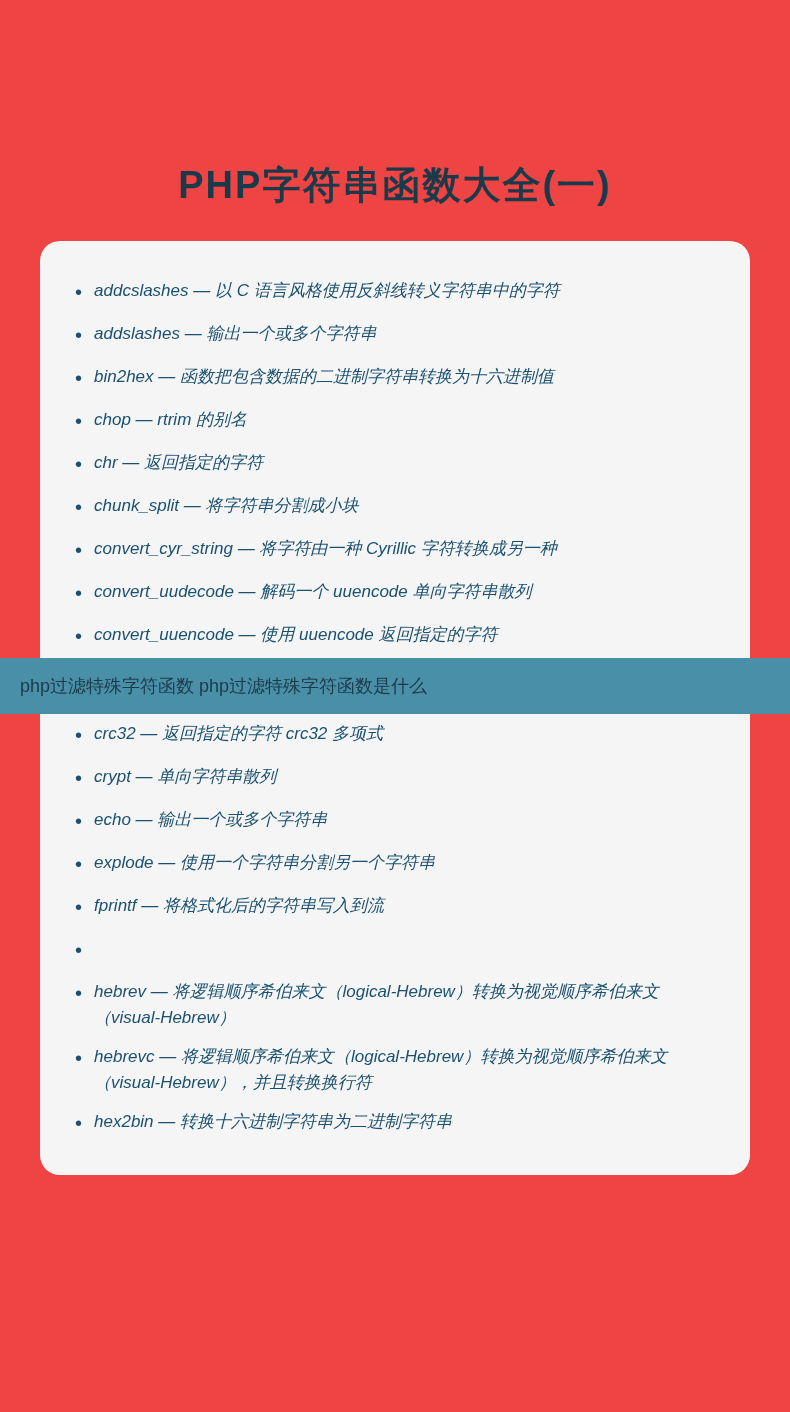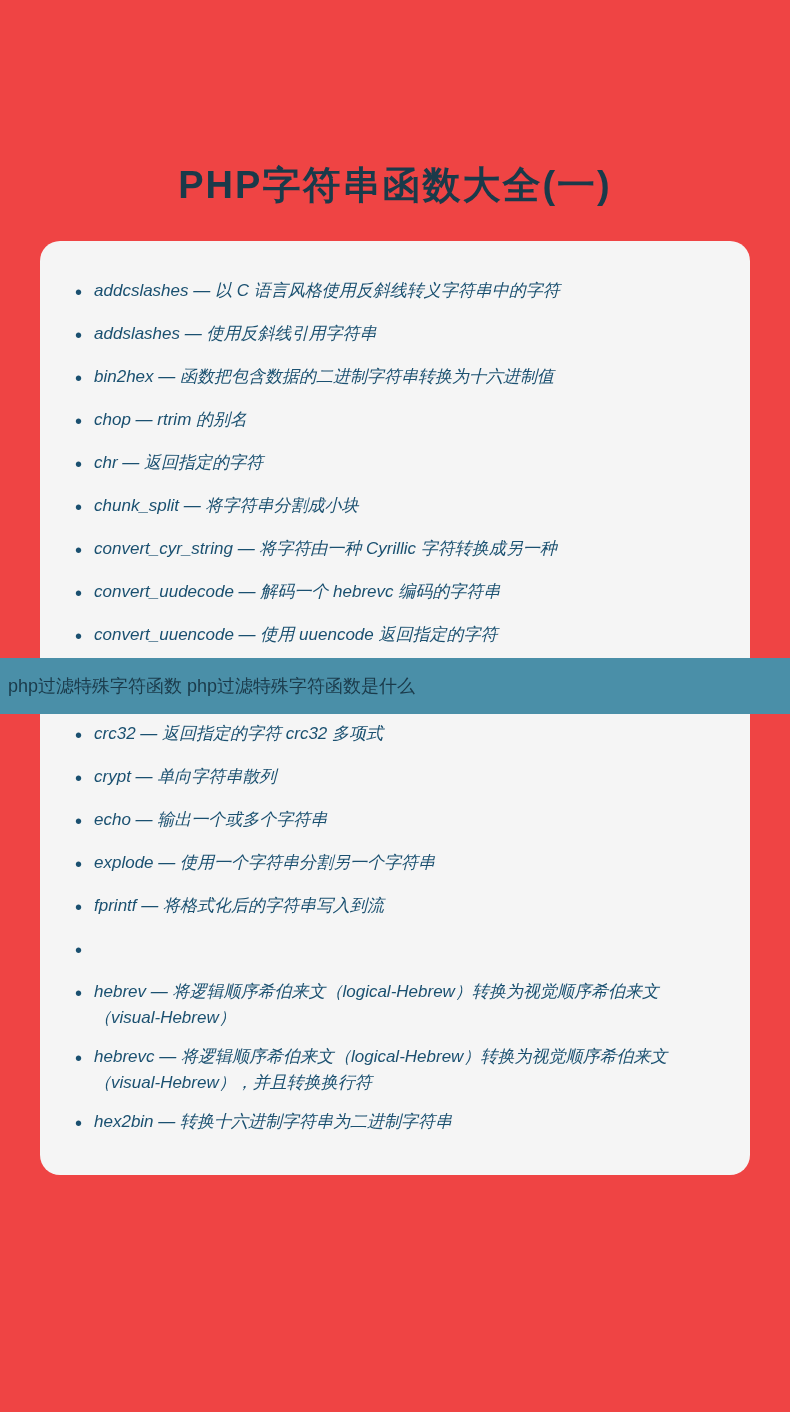--- a/index.html
+++ b/index.html
@@ -80,42 +80,42 @@
     .card-bottom {
       background-color: #f5f5f5;
       border-radius: 0 0 20px 20px;
       margin: 0 40px 40px 40px;
       padding: 0 35px 30px 35px;
     }
 
     .search-overlay {
       width: 100%;
       background-color: #4a8fa8;
-      padding: 16px 8px;
+      padding: 16px 20px;
       font-size: 18px;
       color: #1a3a4a;
       font-weight: 600;
     }
   </style>
 </head>
 <body>
 
 <div class="background">
 
   <div class="page-title">PHP字符串函数大全(一)</div>
 
   <div class="card-top">
     <ul class="list-items">
     <li>
       <span class="bullet">•</span>
       <span class="item-text">addcslashes — 以 C 语言风格使用反斜线转义字符串中的字符</span>
     </li>
         <li>
       <span class="bullet">•</span>
-      <span class="item-text">addslashes — 使用反斜线引用字符串</span>
+      <span class="item-text">addslashes — 输出一个或多个字符串</span>
     </li>
         <li>
       <span class="bullet">•</span>
       <span class="item-text">bin2hex — 函数把包含数据的二进制字符串转换为十六进制值</span>
     </li>
         <li>
       <span class="bullet">•</span>
       <span class="item-text">chop — rtrim 的别名</span>
     </li>
         <li>
@@ -125,21 +125,21 @@
         <li>
       <span class="bullet">•</span>
       <span class="item-text">chunk_split — 将字符串分割成小块</span>
     </li>
         <li>
       <span class="bullet">•</span>
       <span class="item-text">convert_cyr_string — 将字符由一种 Cyrillic 字符转换成另一种</span>
     </li>
         <li>
       <span class="bullet">•</span>
-      <span class="item-text">convert_uudecode — 解码一个 hebrevc 编码的字符串</span>
+      <span class="item-text">convert_uudecode — 解码一个 uuencode 单向字符串散列</span>
     </li>
         <li>
       <span class="bullet">•</span>
       <span class="item-text">convert_uuencode — 使用 uuencode 返回指定的字符</span>
     </li>
       </ul>
   </div>
 
   <div class="search-overlay">
     <span class="search-bar-text">php过滤特殊字符函数 php过滤特殊字符函数是什么</span>

